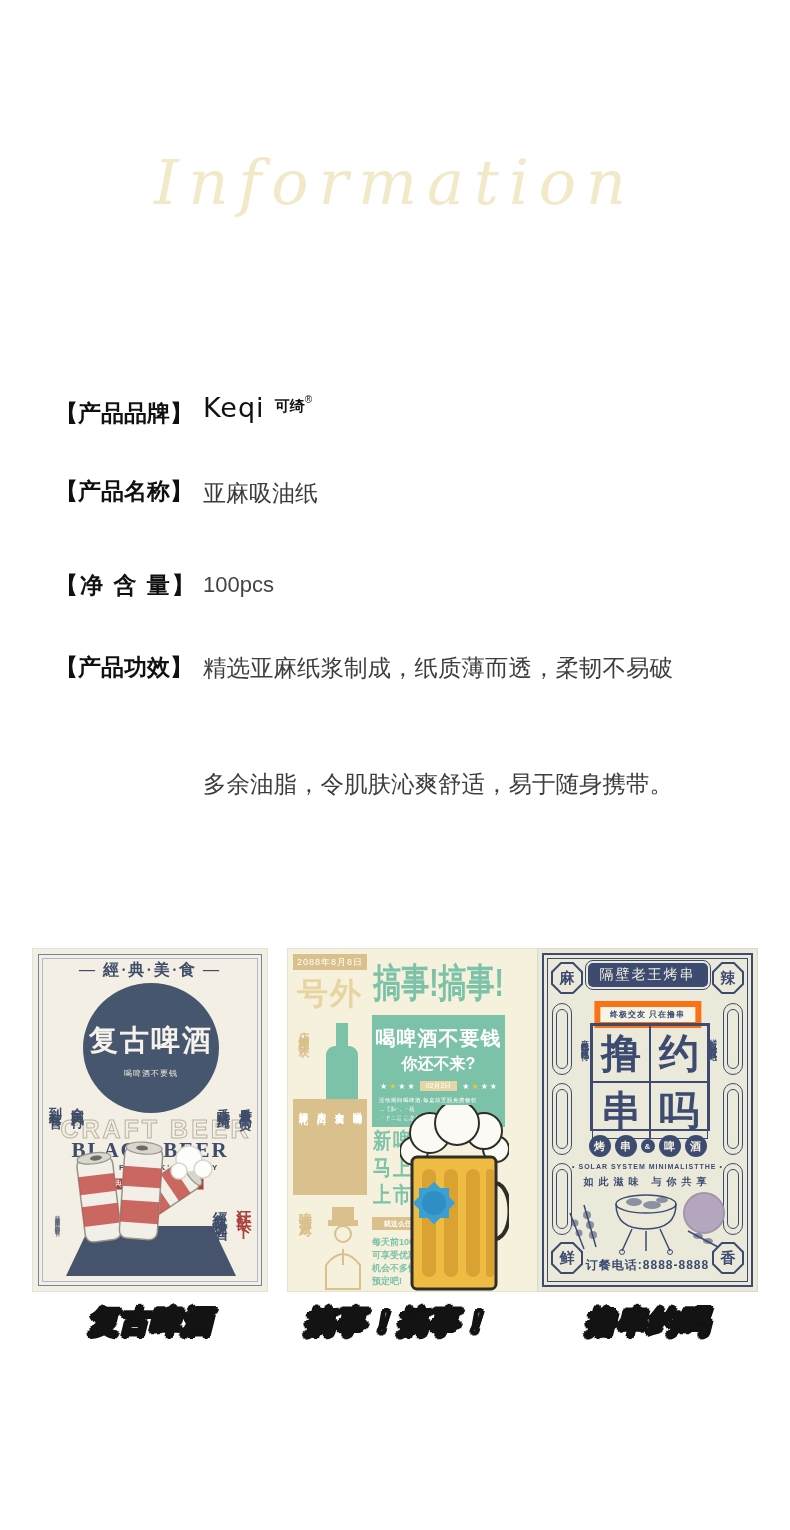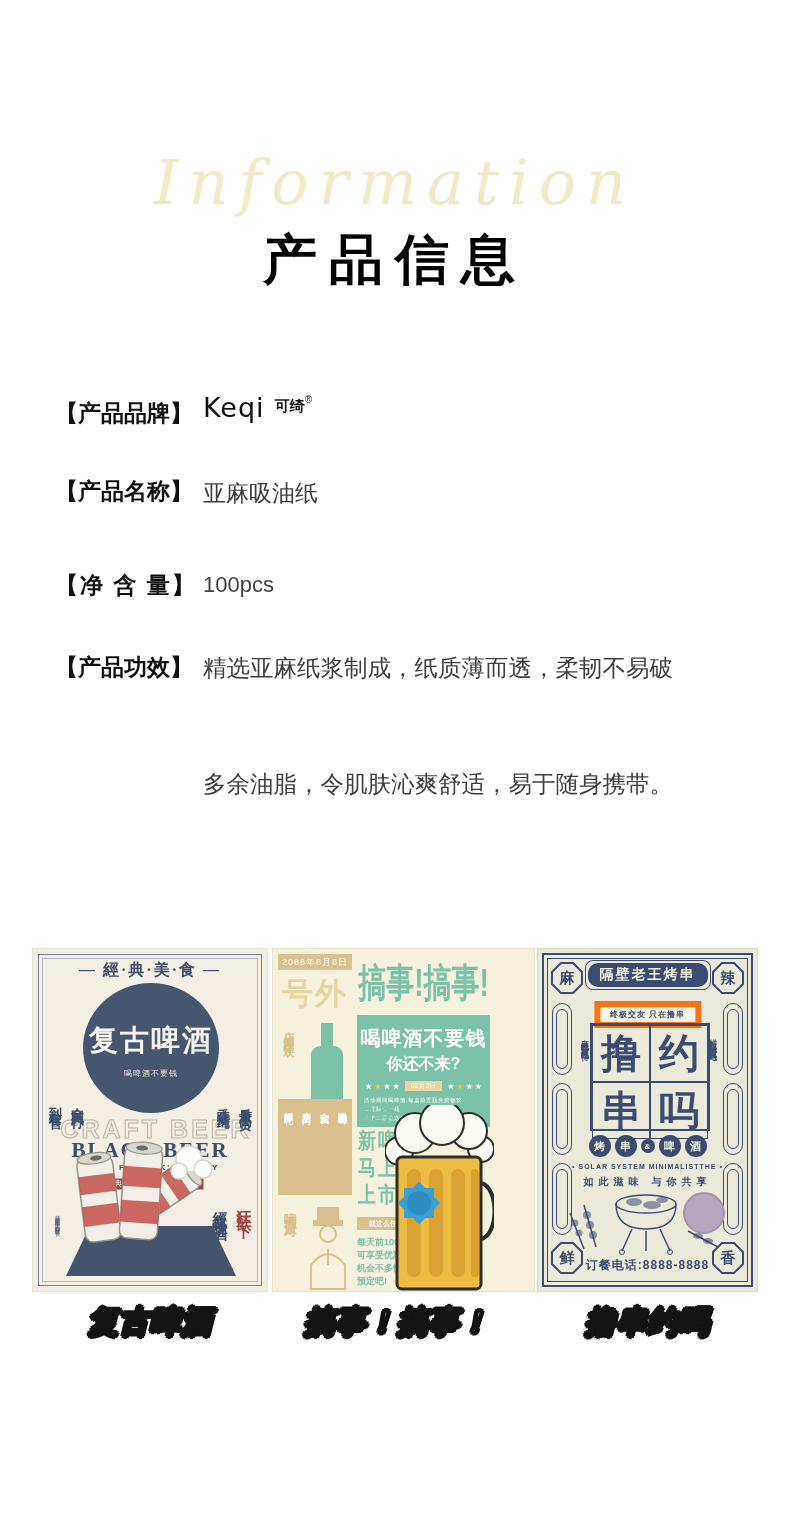--- a/index.html
+++ b/index.html
@@ -60,21 +60,21 @@
   .p1-side{font-size:13px;font-weight:800;color:#3f4d68;letter-spacing:3px;}
   .p1-note{position:absolute;top:262px;left:22px;height:95px;font-size:5.5px;color:#5a6478;letter-spacing:1px;}
   .p1-duo{position:absolute;top:250px;right:14px;display:flex;flex-direction:row-reverse;gap:5px;}
   .p1-kuang{font-size:15px;font-weight:900;color:#a8423c;letter-spacing:5px;}
   .p1-jing{font-size:15px;font-weight:900;color:#3f4d68;letter-spacing:5px;}
   .p1-stage{position:absolute;bottom:15px;left:33px;width:170px;height:50px;background:#45536d;
     clip-path:polygon(14% 0,86% 0,100% 100%,0 100%);}
   .p1-cans{position:absolute;bottom:34px;left:28px;}
 
   
-  .p2{left:272px;width:263px;background:#f6f1dc;border:1px solid #e8e3cf;}
+  .p2{left:287px;width:263px;background:#f6f1dc;border:1px solid #e8e3cf;}
   .p2-date{position:absolute;top:5px;left:5px;width:74px;height:16px;background:#d9c08d;color:#fff;
     font-size:9px;line-height:16px;text-align:center;letter-spacing:1px;}
   .p2-extra{position:absolute;top:24px;left:2px;width:80px;text-align:center;font-size:31px;
     font-weight:900;color:#e7d4a1;letter-spacing:2px;}
   .p2-headline{position:absolute;top:8px;left:84px;width:133px;text-align:center;font-size:28px;
     font-weight:900;color:#7cc2a8;transform:scaleY(1.4);transform-origin:top;}
   .p2-shop{position:absolute;top:74px;left:8px;height:130px;font-size:11px;font-weight:800;
     color:#d9c08d;letter-spacing:3px;}
   .p2-bottle{position:absolute;top:74px;left:36px;width:36px;}
   .p2-bottle .neck{width:12px;height:26px;background:#7cc2a8;margin:0 auto;}
@@ -113,22 +113,22 @@
   .bdg-tl{top:13px;left:13px;} .bdg-tr{top:13px;right:13px;}
   .bdg-bl{top:293px;left:13px;} .bdg-br{top:293px;right:13px;}
   .p3-orn{position:absolute;top:54px;width:22px;height:232px;display:flex;flex-direction:column;
     gap:8px;align-items:center;}
   .p3-orn-l{left:13px;} .p3-orn-r{right:13px;}
   .p3-cap{width:18px;height:70px;border:1px solid #3d4b71;border-radius:10px;
     display:flex;align-items:center;justify-content:center;}
   .p3-cap-in{width:10px;height:58px;border:1px solid #3d4b71;border-radius:7px;}
   .p3-banner-wrap{position:absolute;top:11px;left:50%;transform:translateX(-50%);
     border:1px solid #3d4b71;border-radius:8px;padding:2px;}
-  .p3-banner{background:#3d4b71;color:#f3f0df;font-size:14px;font-weight:700;letter-spacing:2px;
-    padding:3px 12px;border-radius:10px;white-space:nowrap;}
+  .p3-banner{background:#3d4b71;color:#f3f0df;font-size:14px;font-weight:400;letter-spacing:2px;
+    padding:3px 12px;border-radius:5px;white-space:nowrap;}
   .p3-ribbon{position:absolute;top:52px;left:50%;transform:translateX(-50%);border:6px solid #f97316;
     background:#f6f4e6;color:#3d4b71;font-size:8px;font-weight:800;letter-spacing:1px;
     padding:2px 10px;white-space:nowrap;}
   .p3-grid{position:absolute;top:74px;left:52px;width:116px;height:104px;display:grid;
     grid-template-columns:1fr 1fr;grid-template-rows:1fr 1fr;border:2px solid #3d4b71;}
   .p3-cell{border:1px solid #3d4b71;display:flex;align-items:center;justify-content:center;
     font-size:40px;font-weight:900;color:#3d4b71;font-family:"Liberation Serif",serif;}
   .p3-sidetxt{position:absolute;top:84px;height:92px;font-size:8px;font-weight:700;color:#3d4b71;letter-spacing:2px;}
   .p3-sl{left:40px;} .p3-sr{right:40px;}
   .p3-pills{position:absolute;top:186px;left:0;right:0;display:flex;justify-content:center;gap:4px;align-items:center;}
@@ -142,21 +142,20 @@
   .p3-art{position:absolute;top:242px;left:24px;}
   .p3-phone{position:absolute;top:308px;left:0;right:0;text-align:center;font-size:12px;font-weight:900;
     color:#3d4b71;letter-spacing:1px;}
 </style>
 </head>
 <body>
 
 <div class="page">
 
   <div class="script-word">Information</div>
-  <div class="page-title">产品信息</div>
 
   <div class="spec-label lab-brand">【产品品牌】</div>
   <div class="spec-value val-brand">
     <span class="brand-latin">Keqi</span><span class="brand-cn">可绮</span><span class="brand-reg">®</span>
   </div>
 
   <div class="spec-label lab-name">【产品名称】</div>
   <div class="spec-value val-name">亚麻吸油纸</div>
 
   <div class="spec-label lab-net">【净 含 量】</div>

